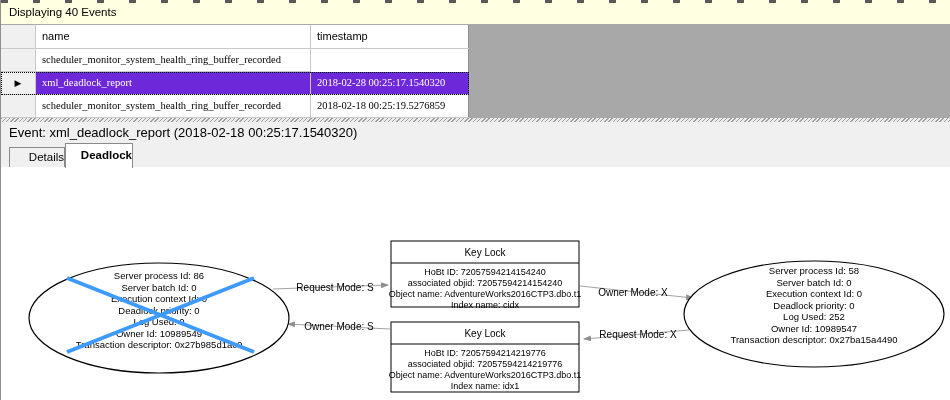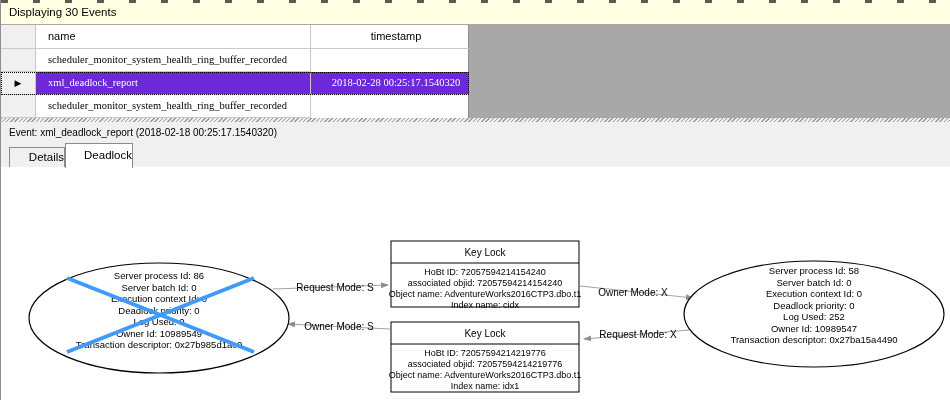--- a/index.html
+++ b/index.html
@@ -14,49 +14,49 @@
     position:absolute;left:0;top:0;width:950px;height:25px;box-sizing:border-box;
     background:#ffffe1;border-bottom:1px solid #a9a9a9;
     font-size:11.5px;line-height:24px;padding-left:8px;
   }
   .grid-region{position:absolute;left:0;top:25px;width:950px;height:93px;background:#a8a8a8;}
   .etable{position:absolute;left:0;top:0;width:468px;height:93px;background:#fff;border-right:1px solid #8f8f8f;box-sizing:border-box;}
   .trow{display:flex;width:468px;box-sizing:border-box;}
   .hrow{height:24px;line-height:23px;font-size:11px;}
   .drow{height:23px;line-height:22px;font-size:10.5px;font-family:Liberation Serif, serif;}
   .cell{box-sizing:border-box;border-right:1px solid #c9c9c9;border-bottom:1px solid #c9c9c9;
-    padding-left:12px;white-space:nowrap;overflow:hidden;}
+    padding-left:6px;white-space:nowrap;overflow:hidden;}
   .selc{width:35px;background:#f0f0f0;padding-left:0;text-align:center;flex:none;}
   .namec{width:275px;flex:none;}
-  .tsc{width:158px;flex:none;border-right:none;text-align:center;}
+  .tsc{width:158px;flex:none;border-right:none;}
   .row-selected .namec,.row-selected .tsc{background:#6d28d9;color:#fff;}
   .row-selected{outline:1px dotted #000;outline-offset:-1px;}
   .marker{font-size:9px;color:#000;line-height:22px;}
   .splitter{position:absolute;left:0;top:118px;width:950px;height:4px;
     background:repeating-linear-gradient(135deg,#9f9f9f 0 1px,#ececec 1px 3px);}
   .event-bar{position:absolute;left:0;top:122px;width:950px;height:21px;box-sizing:border-box;
-    background:#f0f0f0;font-size:10px;line-height:21px;padding-left:8px;}
+    background:#f0f0f0;font-size:13px;line-height:21px;padding-left:8px;}
   .tabstrip{position:absolute;left:0;top:143px;width:950px;height:24px;background:#f0f0f0;}
   .tab{position:absolute;box-sizing:border-box;text-align:right;font-size:11.5px;cursor:default;}
   .tab-inactive{left:8px;top:4px;width:56px;height:20px;line-height:19px;
     background:#f0f0f0;border:1px solid #8a8a8a;border-bottom:none;}
   .tab-active{left:64px;top:0;width:68px;height:25px;line-height:22px;
-    background:#fff;border:1px solid #8a8a8a;border-bottom:none;z-index:3;}
+    background:#fff;border:1px solid #8a8a8a;border-bottom:none;z-index:3;font-weight:bold;}
   .content{position:absolute;left:0;top:167px;width:950px;height:233px;background:#fff;}
   svg{font-family:"Liberation Sans",sans-serif;}
   .node-text{font-size:9.5px;fill:#000;}
   .lock-body{font-size:9px;fill:#000;}
   .lock-title{font-size:10px;fill:#000;}
   .edge-label{font-size:10px;fill:#000;}
 </style>
 </head>
 <body>
 
 <div class="screen">
-  <div class="hdr">Displaying 30 Events</div>
+  <div class="hdr">Displaying 40 Events</div>
   <div class="top-ants"></div>
 
   <div class="grid-region">
     <div class="etable">
       <div class="trow hrow">
         <div class="cell selc"></div>
         <div class="cell namec">name</div>
         <div class="cell tsc">timestamp</div>
       </div>
       <div class="trow drow">
@@ -64,20 +64,21 @@
         <div class="cell namec">scheduler_monitor_system_health_ring_buffer_recorded</div>
       </div>
       <div class="trow drow row-selected">
         <div class="cell selc"><span class="marker">▶</span></div>
         <div class="cell namec">xml_deadlock_report</div>
         <div class="cell tsc">2018-02-28 00:25:17.1540320</div>
       </div>
       <div class="trow drow">
         <div class="cell selc"></div>
         <div class="cell namec">scheduler_monitor_system_health_ring_buffer_recorded</div>
+        <div class="cell tsc">2018-02-18 00:25:19.5276859</div>
       </div>
     </div>
   </div>
 
   <div class="splitter"></div>
 
   <div class="event-bar">Event: xml_deadlock_report (2018-02-18 00:25:17.1540320)</div>
 
   <div class="tabstrip">
     <div class="tab tab-inactive">Details</div>

